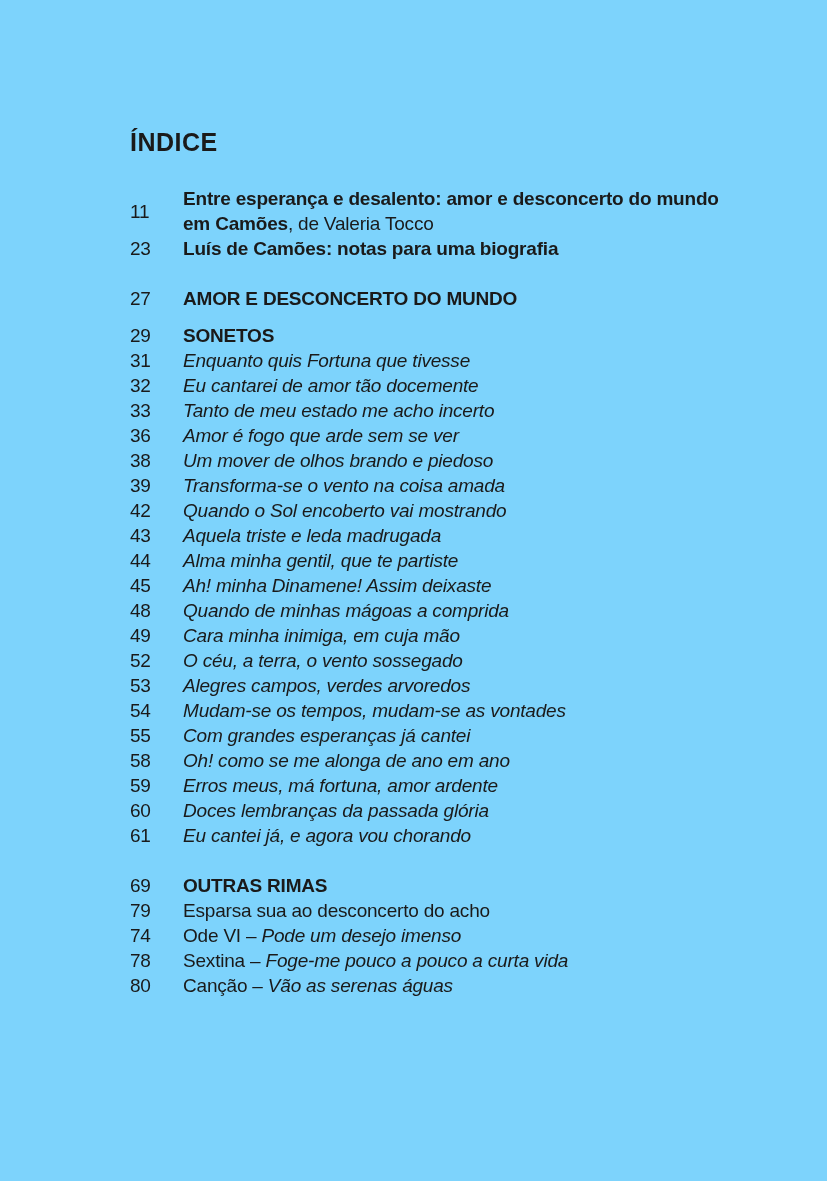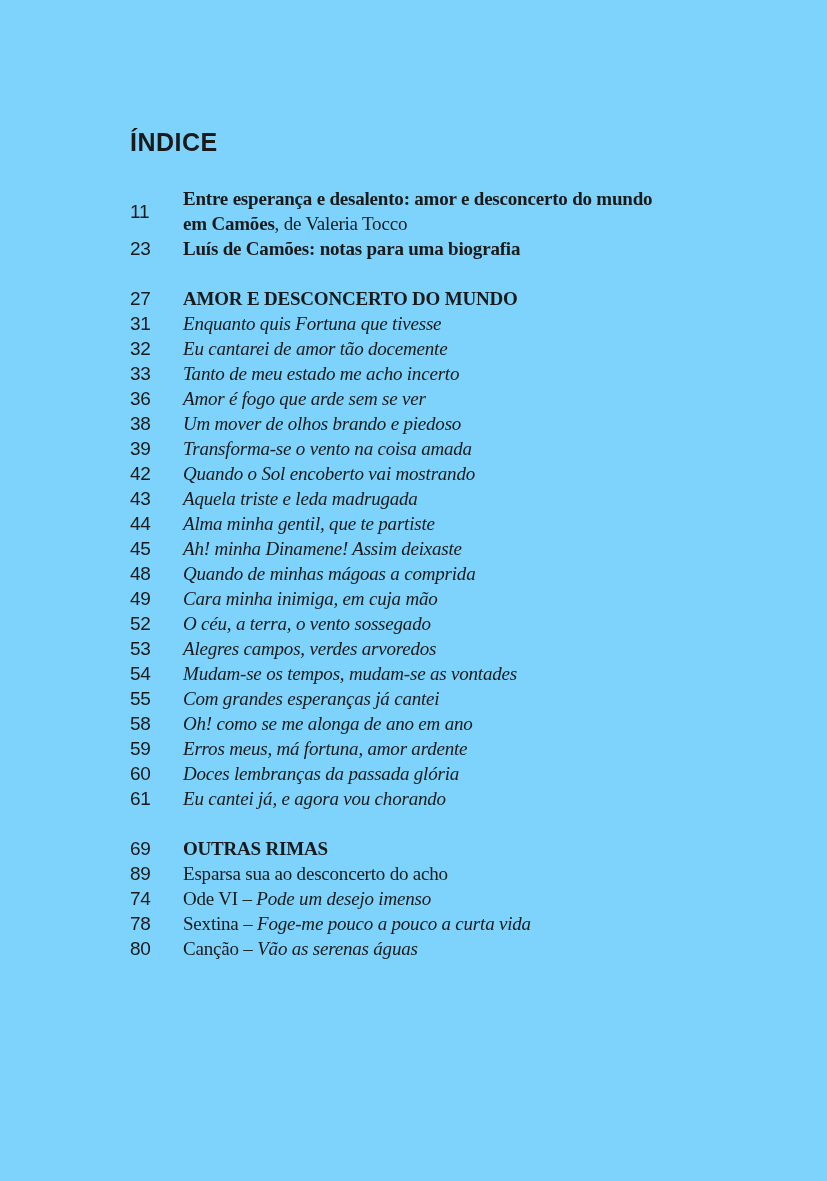--- a/index.html
+++ b/index.html
@@ -37,21 +37,20 @@
   .row .num {
     width: 53px;
     flex-shrink: 0;
     font-weight: 400;
     line-height: 25px;
   }
   .row .txt {
     flex: 1;
     line-height: 25px;
     padding-right: 28px;
-    font-family: Liberation Serif, serif;
   }
   .gap-large { margin-top: 25px; }
   .gap-medium { margin-top: 12px; }
   .seg-b { font-weight: 700; }
   .seg-i { font-style: italic; }
   .seg-r { font-weight: 400; }
 </style>
 </head>
 <body>
 
@@ -70,20 +69,26 @@
         <div class="txt">
           <div class="line"><span class="seg-b">Luís de Camões: notas para uma biografia</span></div>
         </div>
       </div>
       <div class="row gap-large">
         <span class="num">27</span>
         <div class="txt">
           <div class="line"><span class="seg-b">AMOR E DESCONCERTO DO MUNDO</span></div>
         </div>
       </div>
+      <div class="row gap-medium">
+        <span class="num">29</span>
+        <div class="txt">
+          <div class="line"><span class="seg-b">SONETOS</span></div>
+        </div>
+      </div>
       <div class="row">
         <span class="num">31</span>
         <div class="txt">
           <div class="line"><span class="seg-i">Enquanto quis Fortuna que tivesse</span></div>
         </div>
       </div>
       <div class="row">
         <span class="num">32</span>
         <div class="txt">
           <div class="line"><span class="seg-i">Eu cantarei de amor tão docemente</span></div>
@@ -197,21 +202,21 @@
           <div class="line"><span class="seg-i">Eu cantei já, e agora vou chorando</span></div>
         </div>
       </div>
       <div class="row gap-large">
         <span class="num">69</span>
         <div class="txt">
           <div class="line"><span class="seg-b">OUTRAS RIMAS</span></div>
         </div>
       </div>
       <div class="row">
-        <span class="num">89</span>
+        <span class="num">79</span>
         <div class="txt">
           <div class="line"><span class="seg-r">Esparsa sua ao desconcerto do acho</span></div>
         </div>
       </div>
       <div class="row">
         <span class="num">74</span>
         <div class="txt">
           <div class="line"><span class="seg-r">Ode VI – </span><span class="seg-i">Pode um desejo imenso</span></div>
         </div>
       </div>

